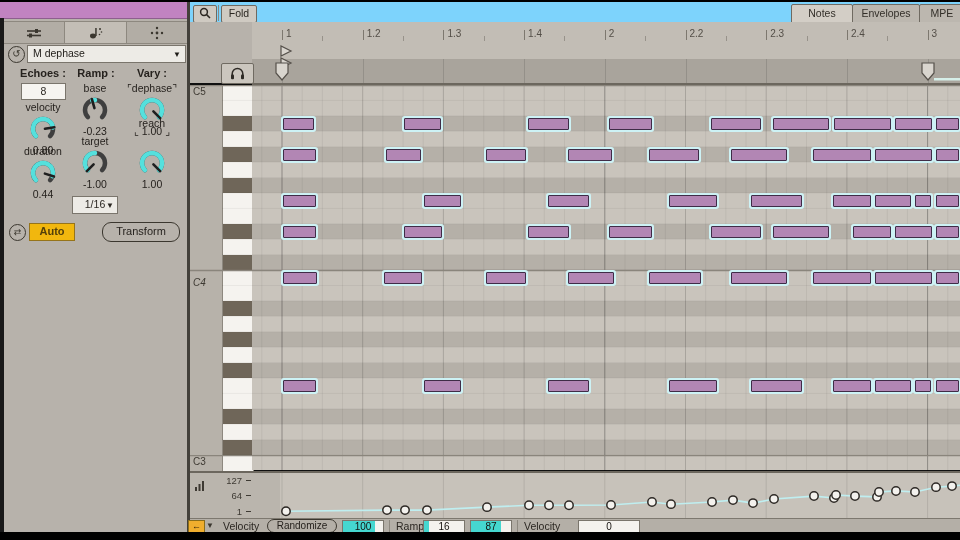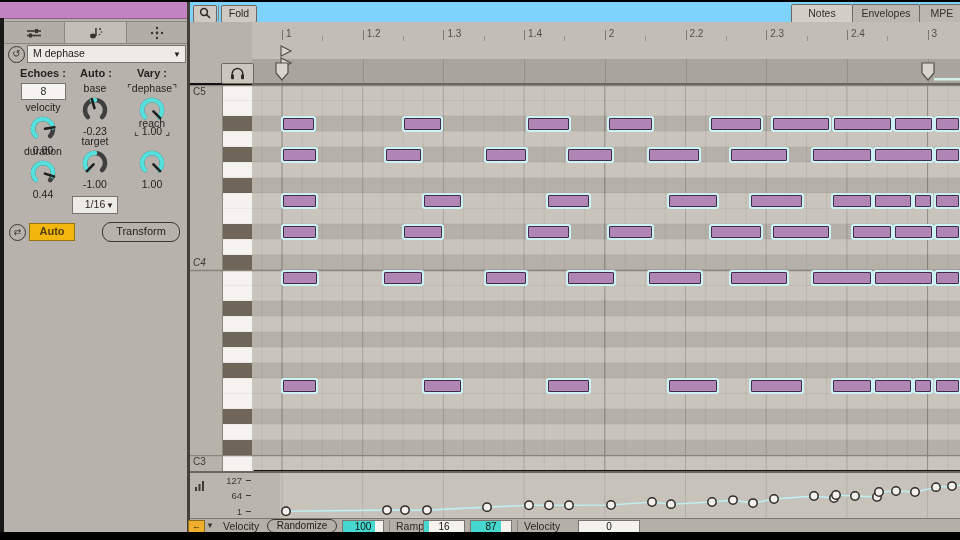--- a/index.html
+++ b/index.html
@@ -115,21 +115,21 @@
       </div>
     </div>
 
     <div class="hotswap abs">↺</div>
     <div id="device-select" class="abs">
       <span>M dephase</span>
       <span class="dd">▼</span>
     </div>
 
     <div class="col-head abs" style="left:13px">Echoes :</div>
-    <div class="col-head abs" style="left:66px">Auto :</div>
+    <div class="col-head abs" style="left:66px">Ramp :</div>
     <div class="col-head abs" style="left:122px">Vary :</div>
 
     <div id="echoes-box" class="abs">8</div>
 
     <div id="knob-layer">
         <div class="knob-label" style="position: absolute; left: 11px; top: 101px;">velocity</div>
         <svg width="32" height="32" style="position: absolute; left: 27px; top: 113px;">
           <path d="M 8.93 23.07 A 10 10 0 1 1 23.07 23.07" stroke="#3f3f3f" stroke-width="4.5" fill="none" stroke-linecap="round"></path>
           <path d="M 8.93 23.07 A 10 10 0 1 1 25.88 14.44" stroke="#55e0dd" stroke-width="4.5" fill="none" stroke-linecap="round"></path>
           <line x1="17.975376681190276" y1="15.687131069919538" x2="27.35841591684408" y2="14.201003652037341" stroke="#1f1f1f" stroke-width="2.6" stroke-linecap="round"></line>
@@ -249,21 +249,21 @@
   <div id="corner" class="abs"></div>
   <div id="hp-btn" class="abs">
     <svg width="15" height="13" viewBox="0 0 15 13">
       <path d="M2.2 9 v-2.2 a5.3 5.3 0 0 1 10.6 0 V9" fill="none" stroke="#2e2a25" stroke-width="1.5"></path>
       <rect x="1" y="7.6" width="3" height="4.6" rx="1" fill="#2e2a25"></rect>
       <rect x="11" y="7.6" width="3" height="4.6" rx="1" fill="#2e2a25"></rect>
     </svg>
   </div>
   <div id="gutter" class="abs">
       <div class="oct-label" style="position: absolute; top: 1px;">C5</div>
-      <div class="oct-label" style="position: absolute; top: 172px; font-style: italic;">C4</div>
+      <div class="oct-label" style="position: absolute; top: 192px; font-style: italic;">C4</div>
       <div class="oct-label" style="position: absolute; top: 371.08px;">C3</div>
     </div>
   <div id="keycol" class="abs">
       <div style="position: absolute; left: 0px; top: 0px; width: 30px; height: 15.42px; background: rgb(245, 243, 239);"></div>
       <div style="position: absolute; left: 0px; top: 15.42px; width: 30px; height: 15.42px; background: rgb(245, 243, 239);"></div>
       <div style="position: absolute; left: 0px; top: 30.84px; width: 30px; height: 15.42px; background: rgb(111, 102, 89); border-bottom: 1px solid rgb(138, 130, 117);"></div>
       <div style="position: absolute; left: 0px; top: 46.26px; width: 30px; height: 15.42px; background: rgb(245, 243, 239);"></div>
       <div style="position: absolute; left: 0px; top: 61.68px; width: 30px; height: 15.42px; background: rgb(111, 102, 89); border-bottom: 1px solid rgb(138, 130, 117);"></div>
       <div style="position: absolute; left: 0px; top: 77.1px; width: 30px; height: 15.42px; background: rgb(245, 243, 239);"></div>
       <div style="position: absolute; left: 0px; top: 92.52px; width: 30px; height: 15.42px; background: rgb(111, 102, 89); border-bottom: 1px solid rgb(138, 130, 117);"></div>

